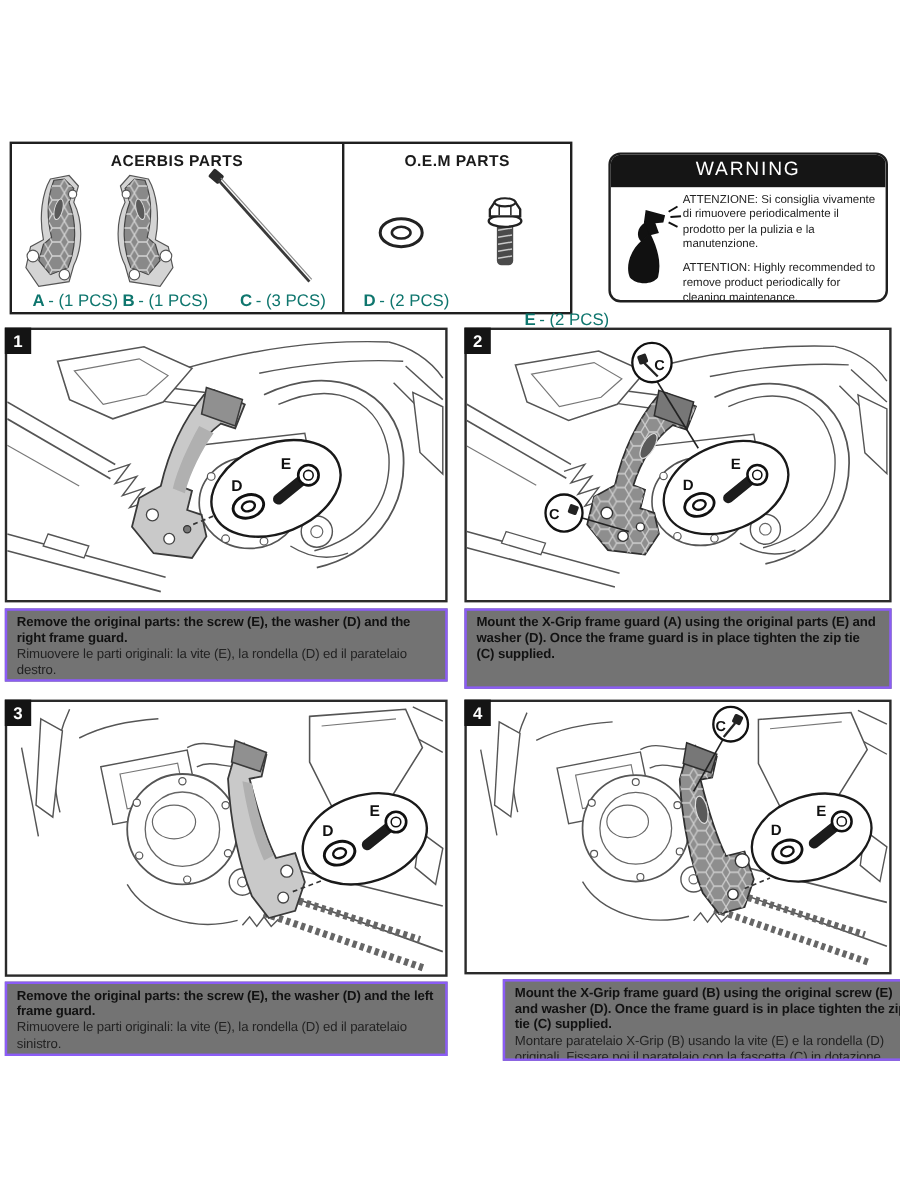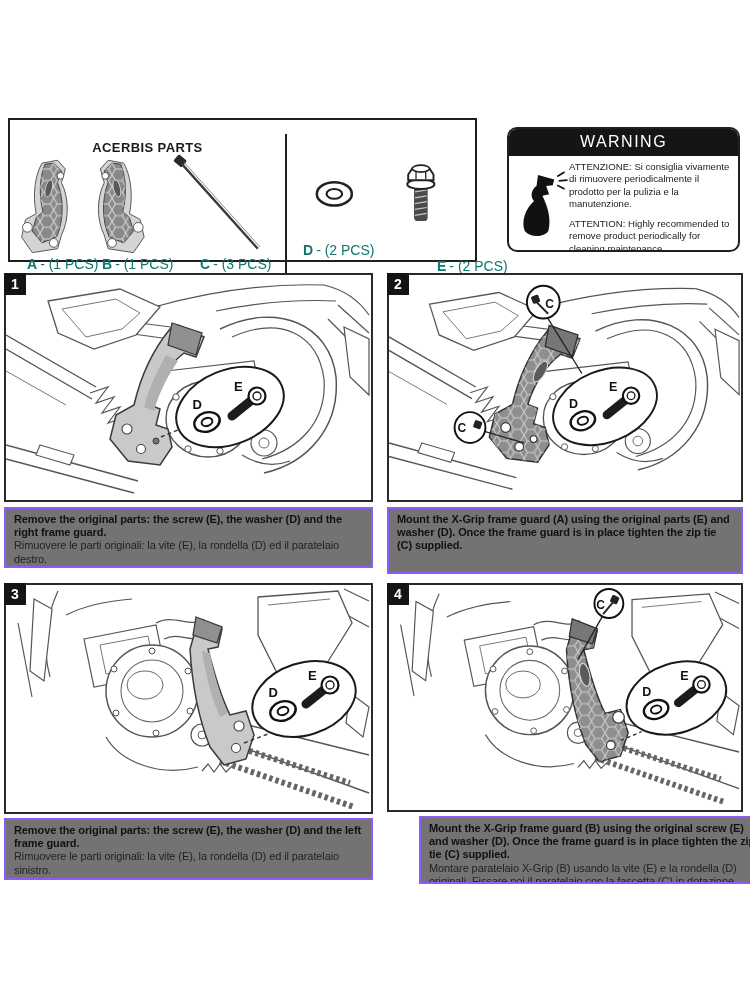--- a/index.html
+++ b/index.html
@@ -2,21 +2,21 @@
 <html><head>
 <meta charset="utf-8">
 <style>
   html,body{margin:0;padding:0;background:#fff;}
   .page{position:relative;width:750px;height:1000px;background:#fff;overflow:hidden;
         font-family:"Liberation Sans",sans-serif;color:#1a1a1a;}
   
   .parts-table{position:absolute;left:8px;top:118px;width:469px;height:144px;
                border:2px solid #1f1f1f;display:flex;background:#fff;box-sizing:border-box;}
   .pt-cell{position:relative;height:100%;box-sizing:border-box;}
-  .pt-cell.acerbis{width:277px;border-right:2px solid #1f1f1f;margin-top:14px;}
+  .pt-cell.acerbis{width:277px;border-right:2px solid #1f1f1f;}
   .pt-cell.oem{flex:1;}
   .pt-header{text-align:center;font-weight:bold;font-size:13px;letter-spacing:.4px;padding-top:6px;}
   .pt-svg{position:absolute;left:0;top:0;width:100%;height:100%;}
   .part-label{position:absolute;font-size:14px;white-space:nowrap;color:#0f766e;}
   .part-label b{font-weight:bold;}
   .part-label span{margin-left:3px;}
   
   .warning-box{position:absolute;left:507px;top:127px;width:233px;height:125px;
                border:2px solid #1f1f1f;border-radius:10px;overflow:hidden;background:#fff;box-sizing:border-box;}
   .warning-header{background:#151515;color:#fff;font-weight:normal;font-size:16px;
@@ -83,20 +83,21 @@
         <b>A</b><span>- (1 PCS)</span>
       </div>
       <div class="part-label" style="left:92px;top:122px;">
         <b>B</b><span>- (1 PCS)</span>
       </div>
       <div class="part-label" style="left:190px;top:122px;">
         <b>C</b><span>- (3 PCS)</span>
       </div>
     </div>
     <div class="pt-cell oem">
+      <div class="pt-header">O.E.M PARTS</div>
       <svg class="pt-svg" viewBox="0 0 188 144">
 
         <g>
           <ellipse cx="46" cy="76" rx="18" ry="12" fill="#fff" stroke="#222" stroke-width="2.6"></ellipse>
           <ellipse cx="46" cy="76" rx="8" ry="5" fill="#fff" stroke="#222" stroke-width="2.2"></ellipse>
         </g>
 
         <g>
           <rect x="128" y="66" width="14" height="38" rx="4" fill="#4a4a4a"></rect>
           <line x1="129" y1="74" x2="141" y2="72" stroke="#c9c9c9" stroke-width="1.3"></line>

